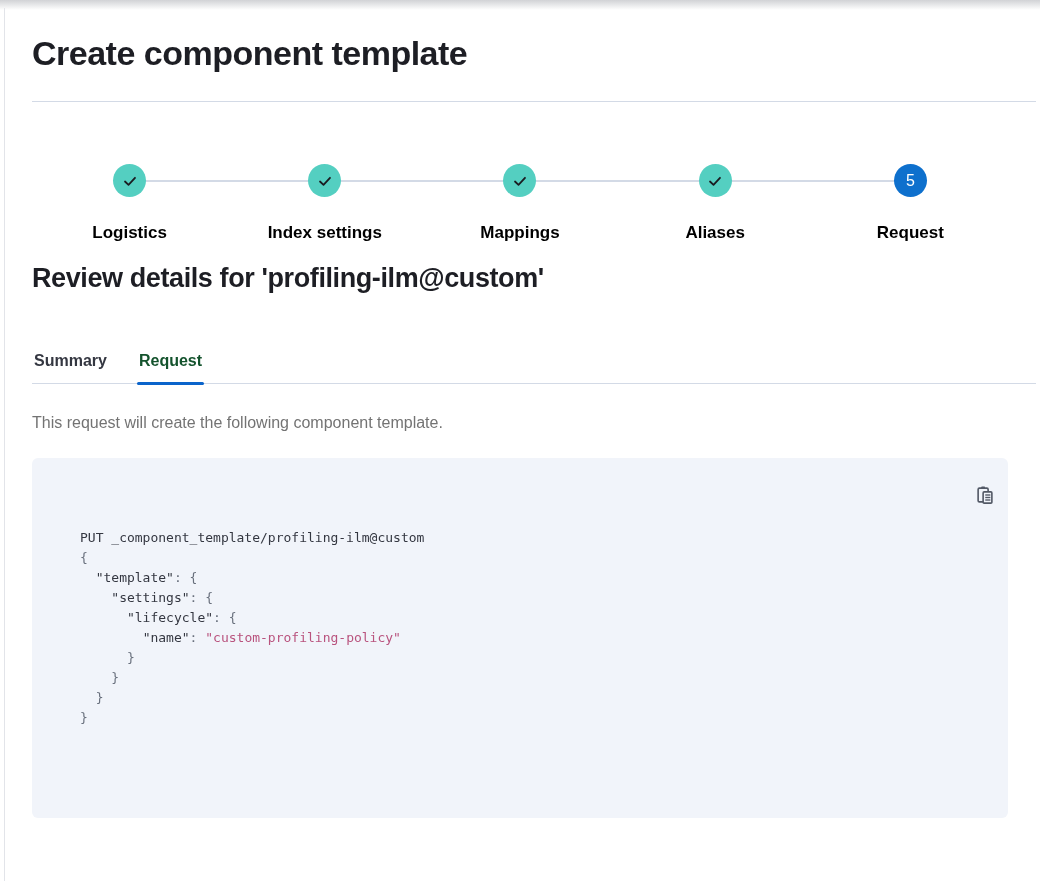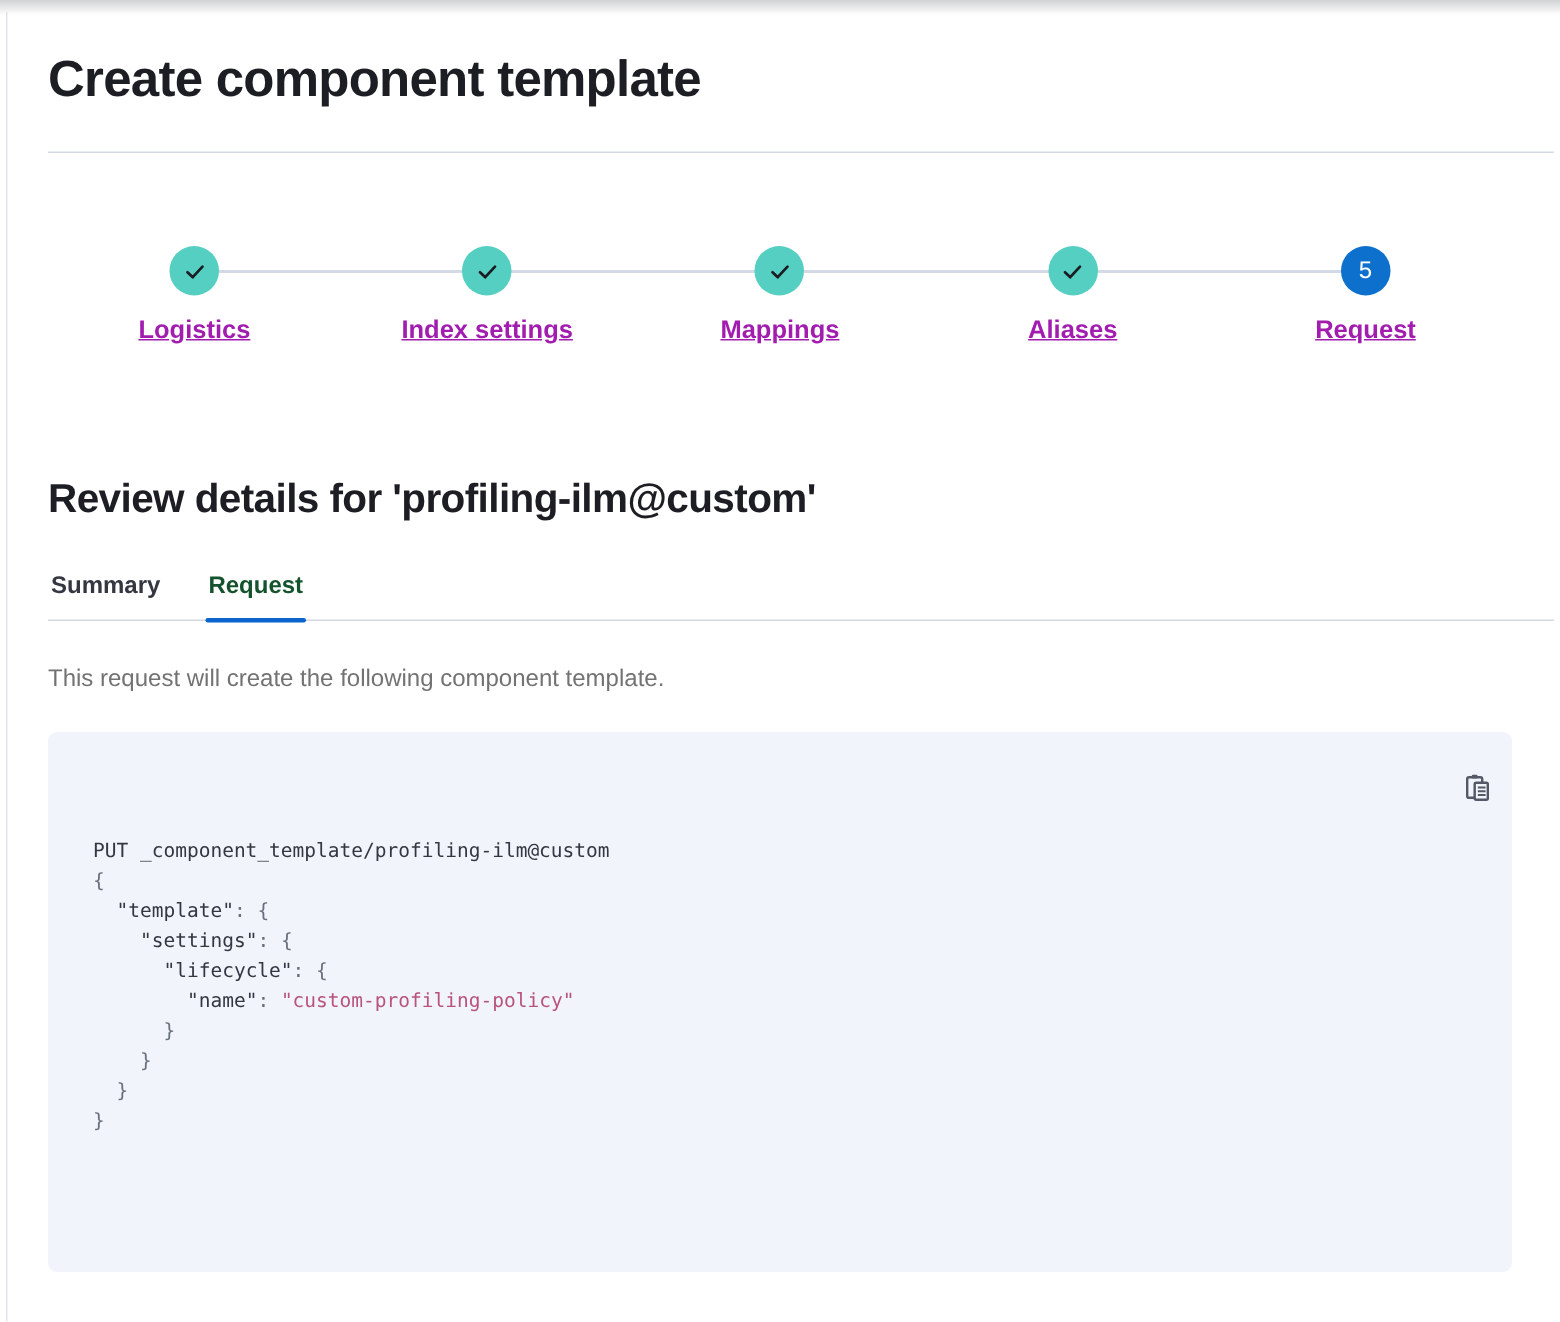--- a/index.html
+++ b/index.html
@@ -46,57 +46,56 @@
   }
   .step-circle {
     width: 33px; height: 33px; border-radius: 50%;
     display: flex; align-items: center; justify-content: center;
     position: relative; z-index: 1;
   }
   .step-circle.complete { background: #54cfc1; }
   .step-circle.current  { background: #0e70cd; }
   .step-number { color: #ffffff; font-size: 16px; line-height: 1; }
   .step-label {
-    margin-top: 13px; font-size: 17px; font-weight: 700; color: #a21caf; text-decoration: underline;
+    margin-top: 26px; font-size: 17px; font-weight: 700; color: #000000;
   }
 
   
   h2.review-heading {
-    margin-top: 54px;
     font-size: 27px; line-height: 36px; font-weight: 700;
     letter-spacing: -0.4px; color: #1d1e24;
   }
 
   
   .tabs {
     display: flex; gap: 28px; margin-top: 32px; margin-right: -28px;
     border-bottom: 1px solid #d3dae6;
   }
   .tab {
     background: none; border: none; cursor: pointer;
     font-family: inherit; font-size: 16px; font-weight: 700;
-    color: #343741; padding: 0 2px 13px; position: relative;
+    color: #343741; padding: 0 2px 13px; position: relative; margin-top: 24px;
   }
   .tab.active { color: #14532d; }
   .tab.active::after {
     content: ""; position: absolute; left: 0; right: 0; bottom: -2px;
     height: 3px; background: #0b64cb; border-radius: 2px;
   }
 
   .request-description {
     margin-top: 27px; font-size: 16px; line-height: 24px; color: #737373;
   }
 
   
   .code-block {
     position: relative;
     margin-top: 23px;
     background: #f1f4fa;
     border-radius: 6px;
-    padding: 30px 60px 30px 30px;
+    padding: 30px 60px 30px 48px;
     font-family: "DejaVu Sans Mono", "Liberation Mono", monospace;
     font-size: 13px; line-height: 20px;
     white-space: pre;
     color: #343741;
   }
   .code-line { min-height: 20px; }
   .tok-d { color: #343741; }
   .tok-p { color: #69707d; }
   .tok-s { color: #b9537e; }
   .copy-btn {

